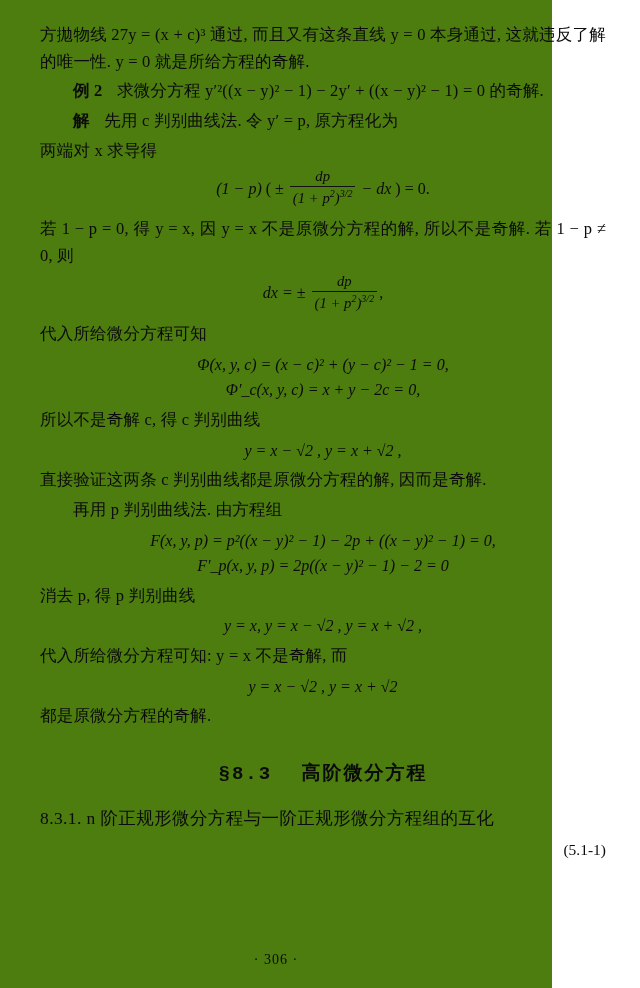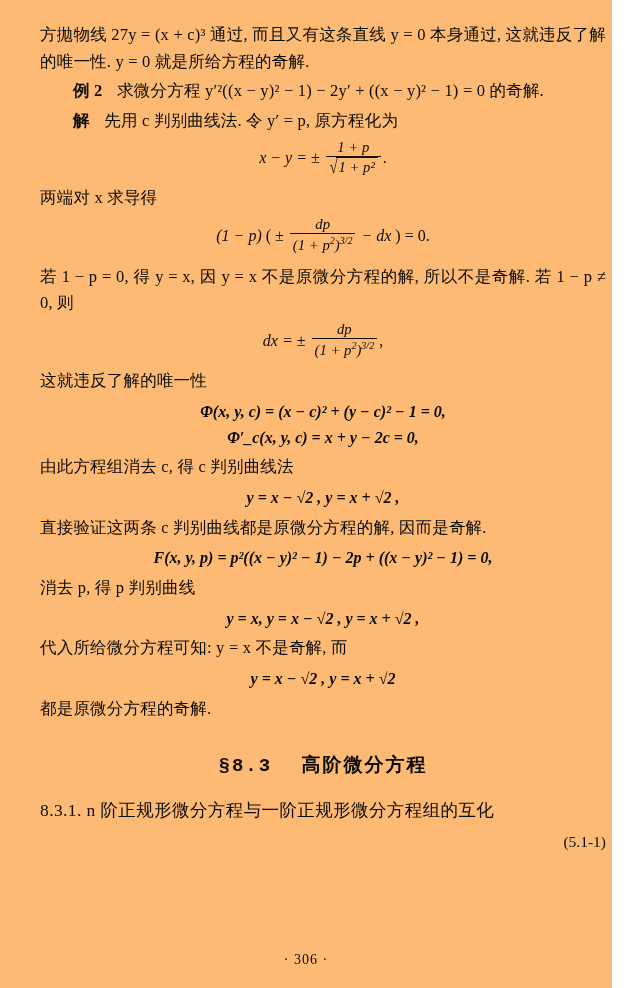--- a/index.html
+++ b/index.html
@@ -10,26 +10,26 @@
   body {
     width: 640px;
     height: 988px;
     font-family: "Liberation Serif", "DejaVu Serif", serif;
     color: #0b0b0b;
     position: relative;
     overflow: hidden;
   }
   .page {
     position: relative;
-    width: 612px;
+    width: 552px;
     height: 988px;
     padding: 0;
     box-sizing: border-box;
     
-    background: #fdba74;
+    background: #4d7c0f;
   }
   .content {
     position: absolute;
     left: 40px;
     top: 22px;
     width: 566px;
   }
   p.para {
     margin: 0 0 3px 0;
     font-size: 16.5px;
@@ -122,21 +122,21 @@
   }
   .it { font-style: italic; }
   .roman { font-style: normal; }
   .small-gap { display: inline-block; width: 6px; }
   .eq-block {
     margin: 4px 0 4px 0;
     text-align: center;
     font-size: 16px;
     line-height: 1.6;
   }
-  .eq-line { display: block; font-style: italic; font-weight: bold; }
+  .eq-line { display: block; font-style: italic; }
 </style>
 </head>
 <body>
 
 <div class="page">
   <div class="content">
 
     <p class="para">
       <span>方拋物线  27y = (x + c)³  通过, 而且又有这条直线  y = 0  本身通过, 这就违反了解的唯一性. y = 0  就是所给方程的奇解.</span>
     </p>
@@ -146,28 +146,20 @@
       <span class="small-gap"></span>
       <span>求微分方程  y′²((x − y)² − 1) − 2y′ + ((x − y)² − 1) = 0  的奇解.</span>
     </p>
 
     <p class="para indent">
       <span class="bold">解</span>
       <span class="small-gap"></span>
       <span>先用 c 判别曲线法. 令 y′ = p, 原方程化为</span>
     </p>
 
-    <div class="eq">
-      <span class="it">x − y =</span>
-      <span class="roman">±</span>
-      <span class="frac">
-        <span class="num">1 + p</span>
-        <span class="den"><span class="sqrt"><span class="radsign">√</span><span class="rad">1 + p²</span></span></span>
-      </span><span class="roman">.</span>
-    </div>
 
     <p class="para">
       <span>两端对 x 求导得</span>
     </p>
 
     <div class="eq">
       <span class="it">(1 − p)</span>
       <span class="roman">(</span>
       <span class="roman">±</span>
       <span class="frac">
@@ -186,43 +178,47 @@
     <div class="eq">
       <span class="it">dx =</span>
       <span class="roman">±</span>
       <span class="frac">
         <span class="num it">dp</span>
         <span class="den it">(1 + <span class="it">p</span><sup>2</sup>)<sup>3/2</sup></span>
       </span><span class="roman">,</span>
     </div>
 
     <p class="para">
-      <span>这就违反了解的唯一性</span>
+      <span>代入所给微分方程可知</span>
     </p>
 
     <div class="eq-block">
       <span class="eq-line">Φ(x, y, c) = (x − c)² + (y − c)² − 1 = 0,</span>
       <span class="eq-line">Φ′_c(x, y, c) = x + y − 2c = 0,</span>
     </div>
 
     <p class="para">
-      <span>由此方程组消去 c, 得 c 判别曲线法</span>
+      <span>所以不是奇解 c, 得 c 判别曲线</span>
     </p>
 
     <div class="eq-block">
       <span class="eq-line">y = x −  √2 ,   y = x +  √2 ,</span>
     </div>
 
     <p class="para">
       <span>直接验证这两条 c 判别曲线都是原微分方程的解, 因而是奇解.</span>
     </p>
 
+    <p class="para indent">
+      <span>再用 p 判别曲线法. 由方程组</span>
+    </p>
 
     <div class="eq-block">
       <span class="eq-line">F(x, y, p) = p²((x − y)² − 1) − 2p + ((x − y)² − 1) = 0,</span>
+      <span class="eq-line">F′_p(x, y, p) = 2p((x − y)² − 1) − 2 = 0</span>
     </div>
 
     <p class="para">
       <span>消去 p, 得 p 判别曲线</span>
     </p>
 
     <div class="eq-block">
       <span class="eq-line">y = x,  y = x −  √2 ,  y = x +  √2 ,</span>
     </div>
 

